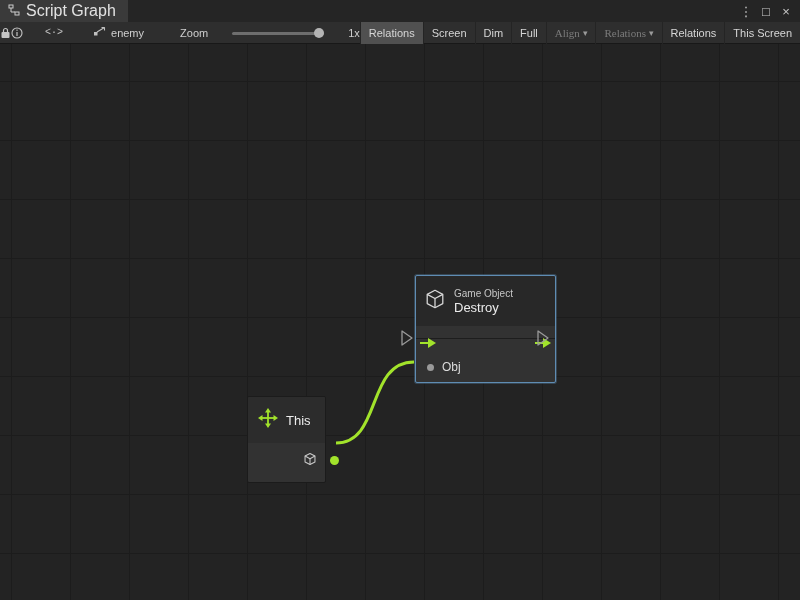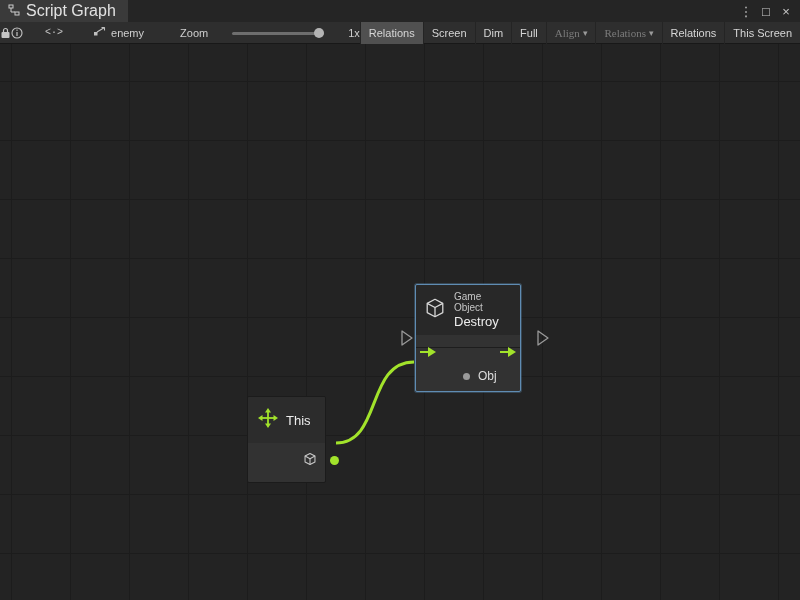--- a/index.html
+++ b/index.html
@@ -31,29 +31,29 @@
     background-image:
       linear-gradient(#1c1c1c 1px, transparent 1px),
       linear-gradient(90deg, #1c1c1c 1px, transparent 1px);
     background-size:59px 59px;
     background-position:11px 37px; }
 
   .wire-layer { position:absolute; left:0; top:0; width:800px; height:556px; pointer-events:none; z-index:5; }
 
   
   .node { position:absolute; border-radius:2px; z-index:2; }
-  .node-destroy { left:415px; top:240px; width:106px; height:108px; border:1px solid #5f8cb3; background:#323232; box-shadow:0 0 0 1px rgba(95,140,179,.35); }
+  .node-destroy { left:415px; top:231px; width:141px; height:108px; border:1px solid #5f8cb3; background:#323232; box-shadow:0 0 0 1px rgba(95,140,179,.35); }
   .node-destroy .hdr { height:50px; background:#282828; display:flex; align-items:center; padding:0 8px; gap:8px; border-radius:2px 2px 0 0; }
   .hdr-text .cat { font-size:10px; color:#c6c6c6; }
   .hdr-text .ttl { font-size:13px; color:#ececec; margin-top:1px; }
   .control-row { position:relative; height:26px; }
   .control-row .divider { position:absolute; left:0; right:0; top:12px; height:1px; background:#1d1d1d; }
   .flow-in  { position:absolute; left:4px;  top:8px; }
   .flow-out { position:absolute; right:4px; top:8px; }
-  .obj-row { height:30px; display:flex; align-items:center; gap:8px; padding-left:11px;margin-left:36px; }
+  .obj-row { height:30px; display:flex; align-items:center; gap:8px; padding-left:11px; }
   .port-dot { width:7px; height:7px; border-radius:50%; background:#9a9a9a; }
   .obj-row .lbl { font-size:12px; color:#dcdcdc; }
 
   .node-this { left:247px; top:352px; width:79px; height:87px; border:1px solid #1b1b1b; background:#323232; }
   .node-this .hdr { height:46px; background:#2c2c2c; display:flex; align-items:center; gap:8px; padding:0 0 0 10px; border-radius:2px 2px 0 0; }
   .node-this .hdr .ttl { font-size:13px; color:#ececec; }
   .node-this .body { position:relative; height:39px; }
   .cube-sm { position:absolute; right:8px; top:9px; }
   .out-dot { position:absolute; right:-14px; top:13px; width:9px; height:9px; border-radius:50%; background:#a2e32b; }
 </style>

